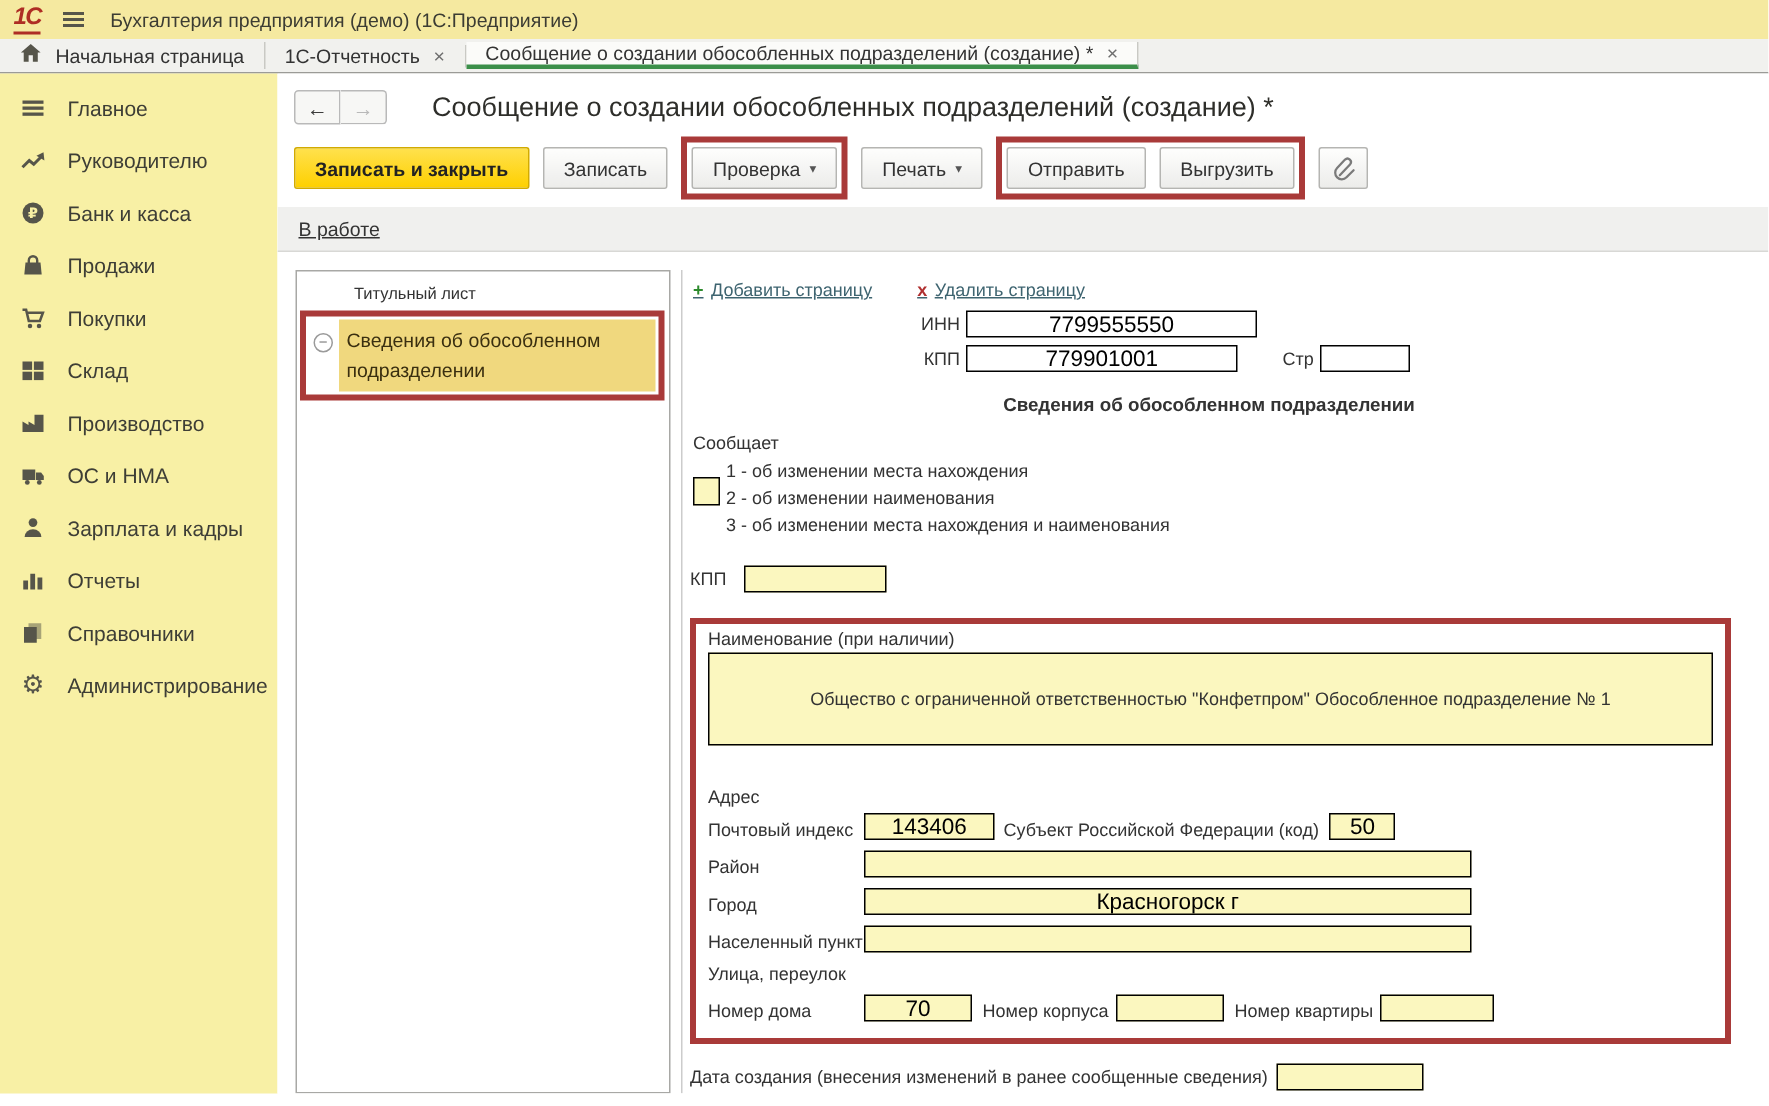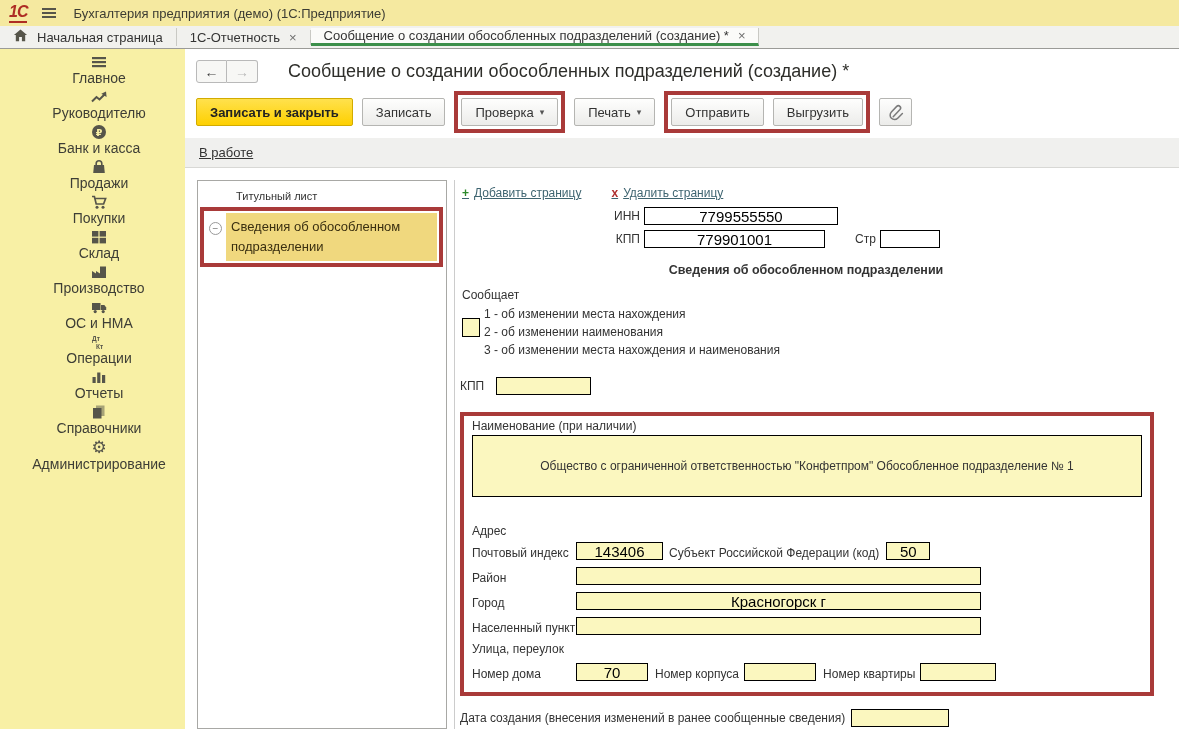--- a/index.html
+++ b/index.html
@@ -14,21 +14,21 @@
 
   
   .tabbar { height:23px; background:#f1f1ee; border-bottom:1px solid #9b9b97; display:flex; align-items:center; }
   .tab { display:flex; align-items:center; gap:9px; padding:0 13px; font-size:13px; color:#333; border-right:1px solid #c9c9c4; cursor:default; }
   .tab .close { color:#6e6e6e; font-size:13px; }
   .tab.active { border-bottom:3px solid #3c8f4a; background:#fbfbf9; }
 
   
   .shell { display:flex; height:680px; }
   .sidebar { width:185px; min-width:185px; background:#f8f0a5; padding-top:5px; }
-  .side-item { height:35px; display:flex; align-items:center; padding-left:13px; font-size:14px; color:#3e3e36;flex-direction:column; }
+  .side-item { height:35px; display:flex; align-items:center; padding-left:13px; gap:14px; font-size:14px; color:#3e3e36; }
   .side-item .ic { width:18px; display:flex; justify-content:center; }
   .gear-glyph { font-size:17px; color:#56554a; line-height:1; }
   .main { flex:1; display:flex; flex-direction:column; background:#fff; overflow:hidden; }
 
   
   .navrow { display:flex; align-items:center; padding:11px 0 5px 11px; }
   .navbtns { display:flex; }
   .navbtn { width:31px; height:23px; border:1px solid #b9b9b9; background:#f7f7f5; font-size:14px; display:flex; align-items:center; justify-content:center; }
   .navbtn.back { color:#3c3c3c; border-radius:3px 0 0 3px; font-weight:bold; }
   .navbtn.fwd  { color:#b9b9b9; border-left:none; border-radius:0 3px 3px 0; font-weight:bold; }
@@ -204,26 +204,26 @@
             <rect x="1" y="4" width="8.5" height="7"></rect>
             <path d="M10 6 H13.4 L15.2 8.4 V11 H10 Z"></path>
             <circle cx="4.2" cy="12.6" r="1.6"></circle>
             <circle cx="12.2" cy="12.6" r="1.6"></circle>
           </svg>
         </span>
       <span>ОС и НМА</span>
     </div>
     <div class="side-item">
       <span class="ic">
-          <svg width="16" height="16" viewBox="0 0 16 16">
-            <text x="1" y="7" font-size="6.5" font-weight="bold" fill="#56554a">Дт</text>
-            <text x="5" y="15" font-size="6.5" font-weight="bold" fill="#56554a">Кт</text>
-          </svg>
-        </span>
-      <span>Операции</span>
+          <svg class="si" width="16" height="16" viewBox="0 0 16 16">
+            <circle cx="8" cy="4.4" r="2.9"></circle>
+            <path d="M2.4 14 a5.6 5.1 0 0 1 11.2 0 Z"></path>
+          </svg>
+        </span>
+      <span>Зарплата и кадры</span>
     </div>
     <div class="side-item">
       <span class="ic">
           <svg class="si" width="16" height="16" viewBox="0 0 16 16">
             <rect x="1.5" y="8" width="3.2" height="6"></rect>
             <rect x="6.2" y="3.5" width="3.2" height="10.5"></rect>
             <rect x="11" y="6" width="3.2" height="8"></rect>
           </svg>
         </span>
       <span>Отчеты</span>

